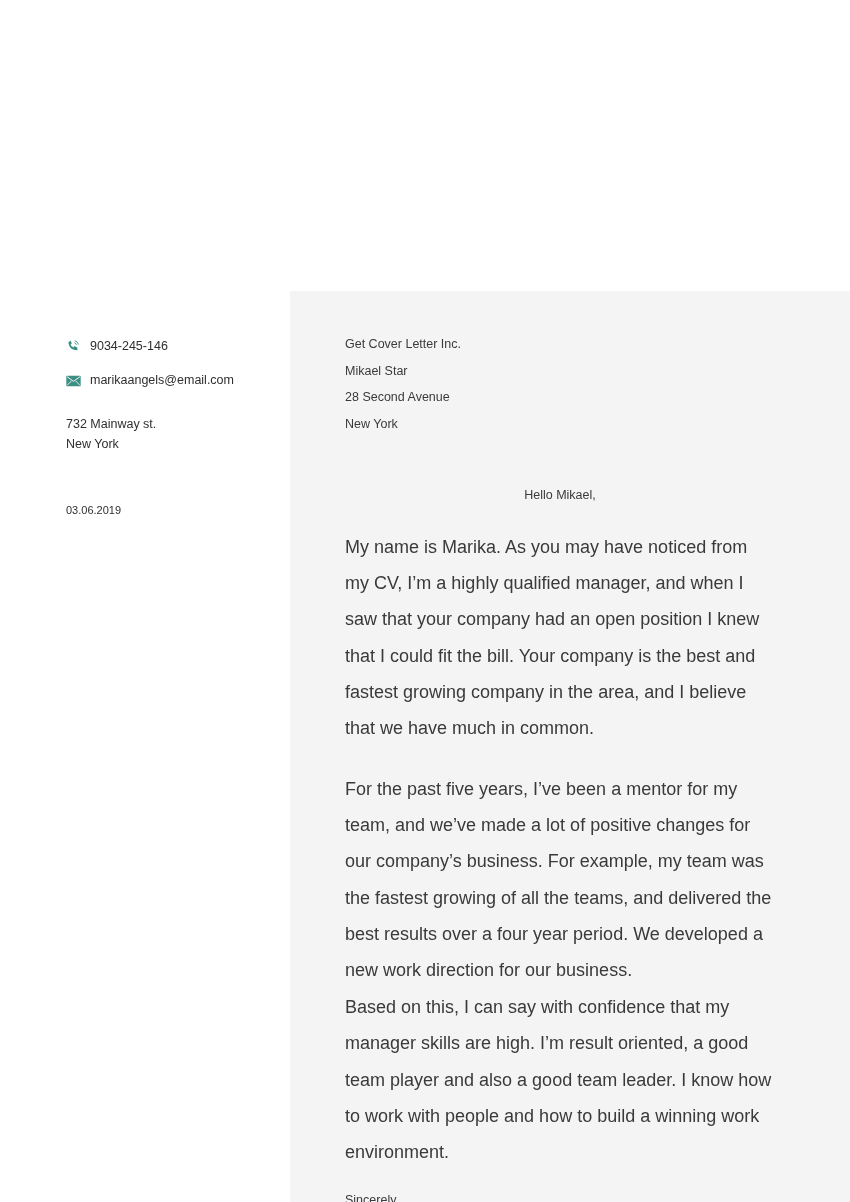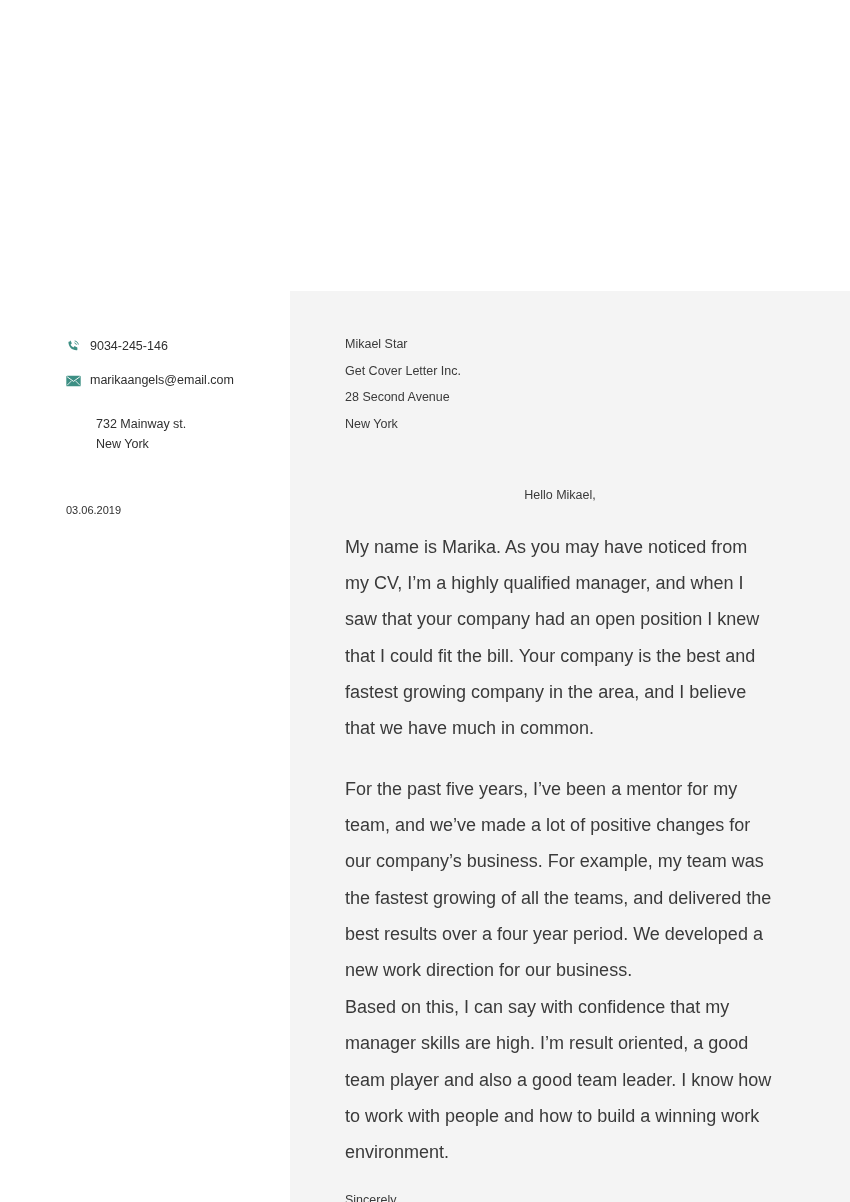--- a/index.html
+++ b/index.html
@@ -124,21 +124,20 @@
     justify-content: center;
   }
   .contact-text {
     font-size: 12.5px;
     color: #2f2f2f;
     line-height: 1.2;
   }
 
   .address-block {
     margin-top: 26px;
-    margin-left: 30px;
   }
   .address-line {
     font-size: 12.5px;
     color: #2f2f2f;
     line-height: 1.62;
   }
 
   .date-block {
     margin-top: 49px;
   }
@@ -234,22 +233,22 @@
 
       <div class="date-block">
         <div class="date-text">03.06.2019</div>
       </div>
 
     </div>
 
     <div class="letter">
 
       <div>
+        <div class="recipient-line">Get Cover Letter Inc.</div>
         <div class="recipient-line">Mikael Star</div>
-        <div class="recipient-line">Get Cover Letter Inc.</div>
         <div class="recipient-line">28 Second Avenue</div>
         <div class="recipient-line">New York</div>
       </div>
 
       <div class="greeting">Hello Mikael,</div>
 
       <p class="letter-paragraph para-gap-large">My name is Marika. As you may have noticed from my CV, I’m a highly qualified manager, and when I saw that your company had an open position I knew that I could fit the bill. Your company is the best and fastest growing company in the area, and I believe that we have much in common.</p>
 
       <p class="letter-paragraph para-gap-mid">For the past five years, I’ve been a mentor for my team, and we’ve made a lot of positive changes for our company’s business. For example, my team was the fastest growing of all the teams, and delivered the best results over a four year period. We developed a new work direction for our business.</p>
 

